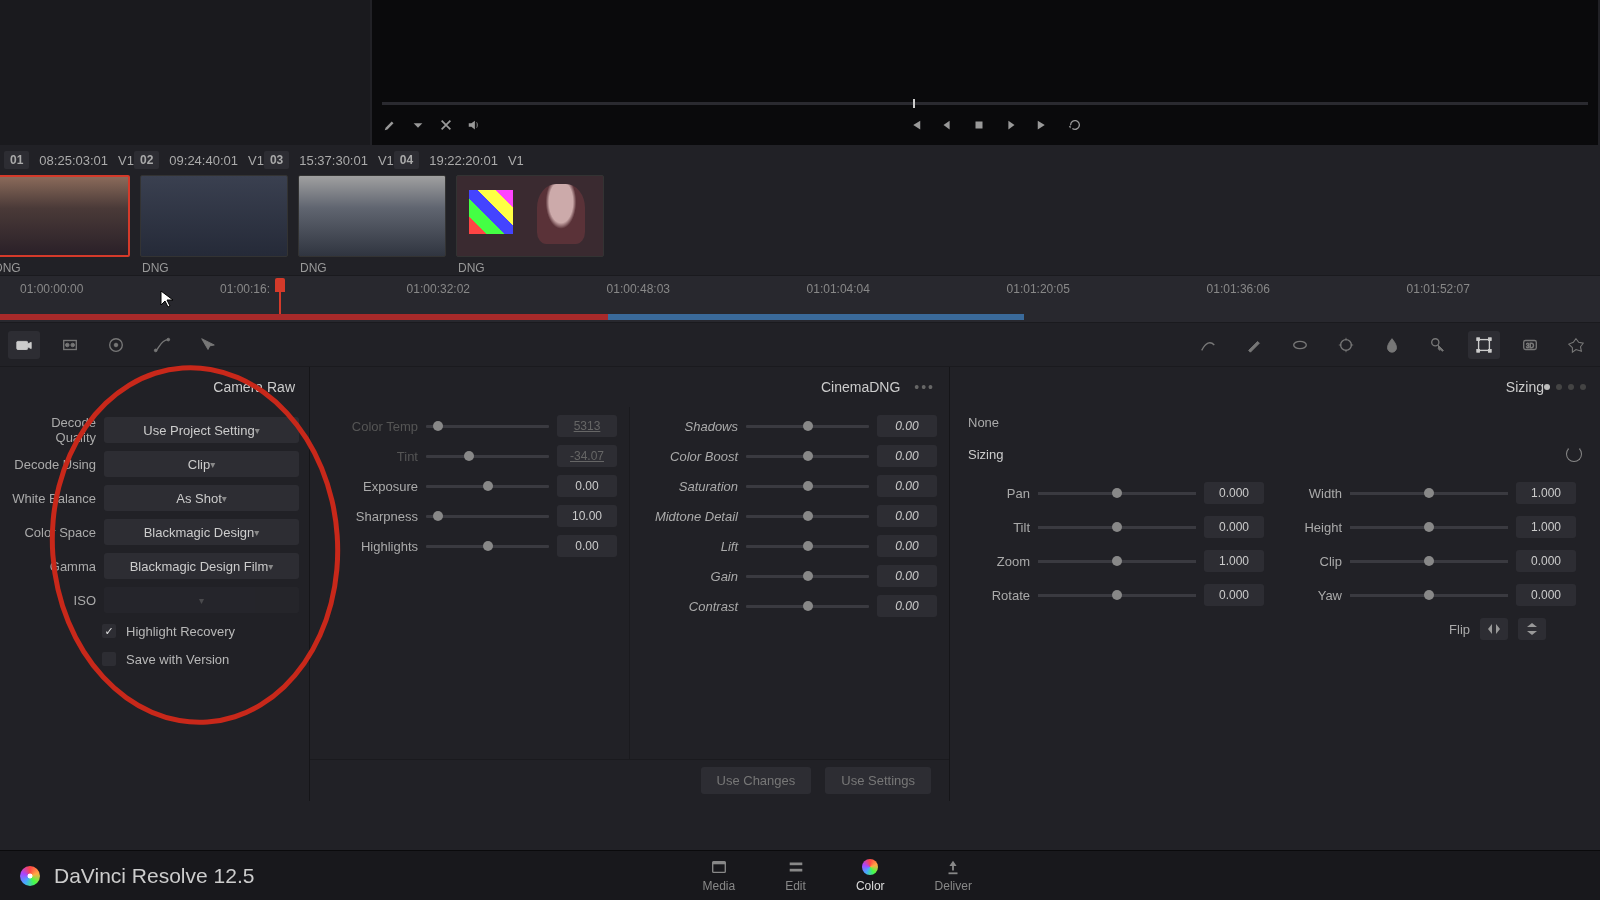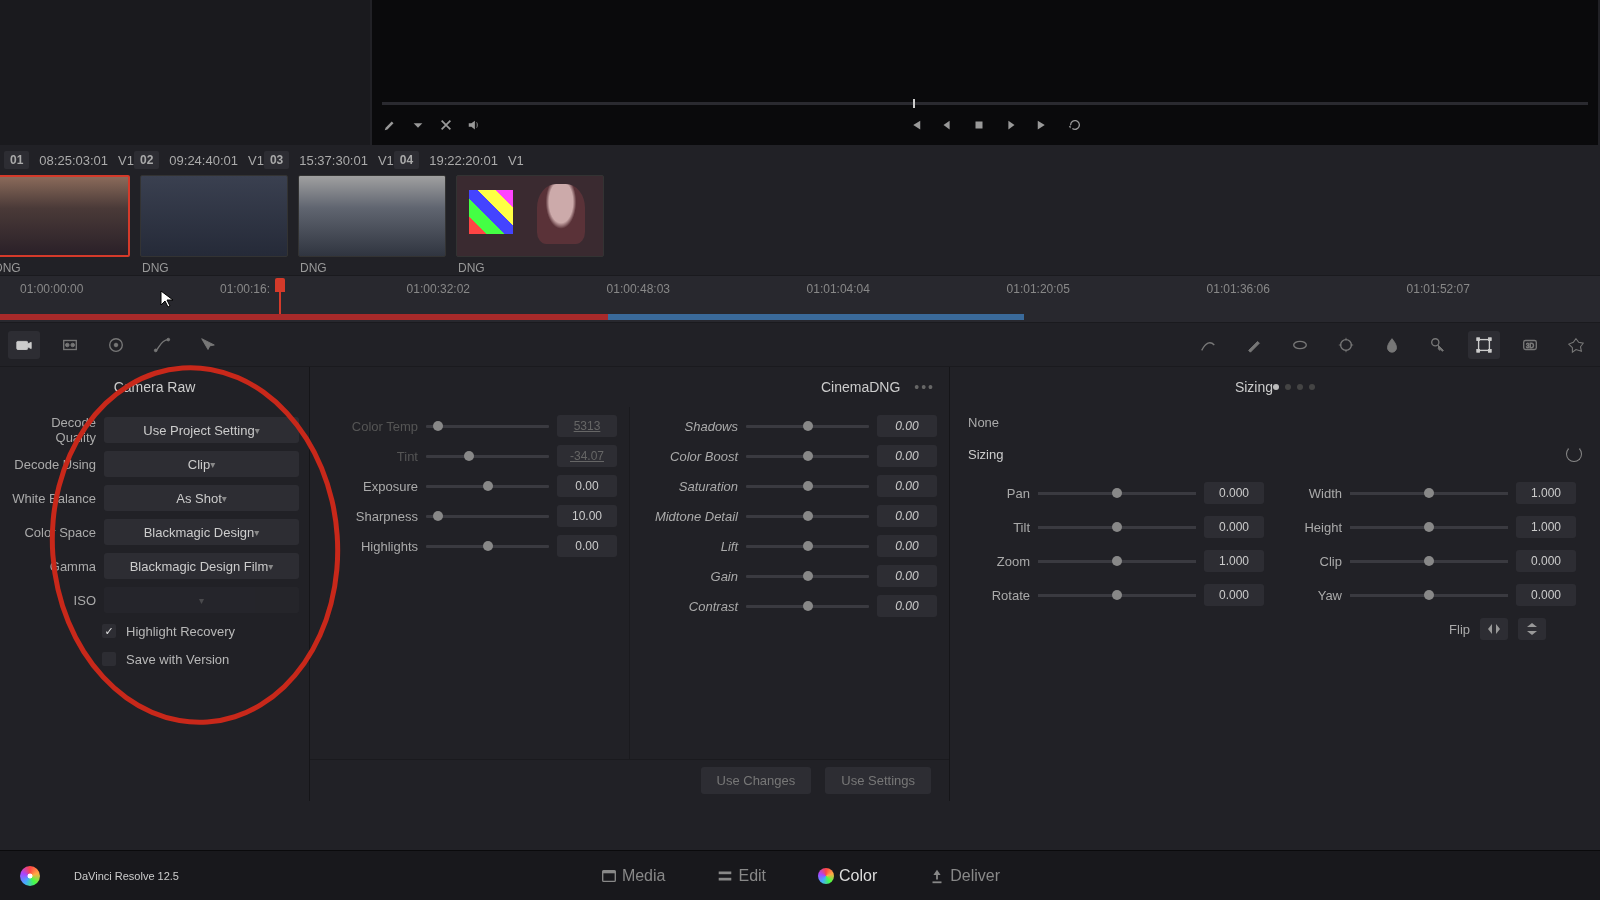--- a/index.html
+++ b/index.html
@@ -52,21 +52,21 @@
   .pb-icon { width: 32px; height: 28px; display: flex; align-items: center; justify-content: center; color: #777; cursor: pointer; border-radius: 3px; }
   .pb-icon.active { background: #2d2d33; color: #ccc; }
   .pb-icon svg { width: 18px; height: 18px; fill: currentColor; stroke: currentColor; }
   
   
   .panel-row { height: 434px; display: flex; background: #212126; }
   .panel-raw { width: 310px; border-right: 1px solid #151518; padding: 0; position: relative; }
   .panel-mid { width: 640px; border-right: 1px solid #151518; }
   .panel-sizing { flex: 1; }
   
-  .panel-header { height: 40px; display: flex; align-items: center; padding: 0 14px; color: #ccc; font-size: 14px; justify-content: center; }
+  .panel-header { height: 40px; display: flex; align-items: center; padding: 0 14px; color: #ccc; font-size: 14px; justify-content: flex-end; }
   .panel-header .dots { color: #666; letter-spacing: 2px; cursor: pointer; }
   .panel-header-right { display: flex; gap: 14px; align-items: center; color: #ccc; }
   
   
   .raw-body { padding: 6px 10px; }
   .raw-row { display: flex; align-items: center; height: 34px; gap: 8px; }
   .raw-label { width: 86px; text-align: right; color: #aaa; font-size: 13px; }
   .raw-select { flex: 1; height: 26px; background: #2d2d33; border-radius: 3px; display: flex; align-items: center; justify-content: center; padding: 0 8px; color: #ccc; font-size: 13px; cursor: pointer; }
   .raw-select.disabled { opacity: 0.4; }
   .chev { font-size: 10px; color: #888; }
@@ -101,23 +101,23 @@
   .reset-icon { width: 16px; height: 16px; border: 1.5px solid #888; border-radius: 50%; border-top-color: transparent; position: relative; cursor: pointer; }
   
   .page-dots { display: flex; gap: 6px; }
   .page-dot { width: 6px; height: 6px; border-radius: 50%; background: #444; }
   .page-dot.on { background: #bbb; }
   
   
   .bottom-bar { position: absolute; bottom: 0; left: 0; right: 0; height: 50px; background: #18181c; border-top: 1px solid #0a0a0c; display: flex; align-items: center; justify-content: space-between; padding: 0 20px; }
   .bb-left { display: flex; align-items: center; gap: 14px; }
   .bb-logo { width: 20px; height: 20px; border-radius: 50%; background: radial-gradient(circle, #fff 0 15%, transparent 20%), conic-gradient(#f44, #fa4, #4f4, #4af, #a4f, #f44); }
-  .bb-title { color: #ccc; font-size: 11px; margin-left: 20px; }
+  .bb-title { color: #ccc; font-size: 21px; }
   .bb-tabs { display: flex; gap: 50px; }
-  .bb-tab { display: flex; align-items: center; gap: 3px; color: #888; cursor: pointer; font-size: 16px; }
+  .bb-tab { display: flex; flex-direction: column; align-items: center; gap: 3px; color: #888; cursor: pointer; font-size: 12px; }
   .bb-tab.active { color: #ddd; }
   .bb-tab-icon { width: 20px; height: 18px; display: flex; align-items: center; justify-content: center; }
   .bb-tab-icon svg { width: 18px; height: 18px; fill: currentColor; }
   .bb-tab.active .bb-color-icon { background: conic-gradient(#f44, #fa4, #4f4, #4af, #a4f, #f44); border-radius: 50%; width: 16px; height: 16px; }
   
   
   .red-circle { position: absolute; width: 290px; height: 360px; border: 5px solid #c8281a; border-radius: 50%; top: 365px; left: 50px; pointer-events: none; z-index: 50; transform: rotate(-4deg); }
   
   .cursor-arrow { position: absolute; top: 290px; left: 160px; width: 14px; height: 18px; z-index: 60; }
   .cursor-arrow svg { fill: #fff; stroke: #000; stroke-width: 1; }

